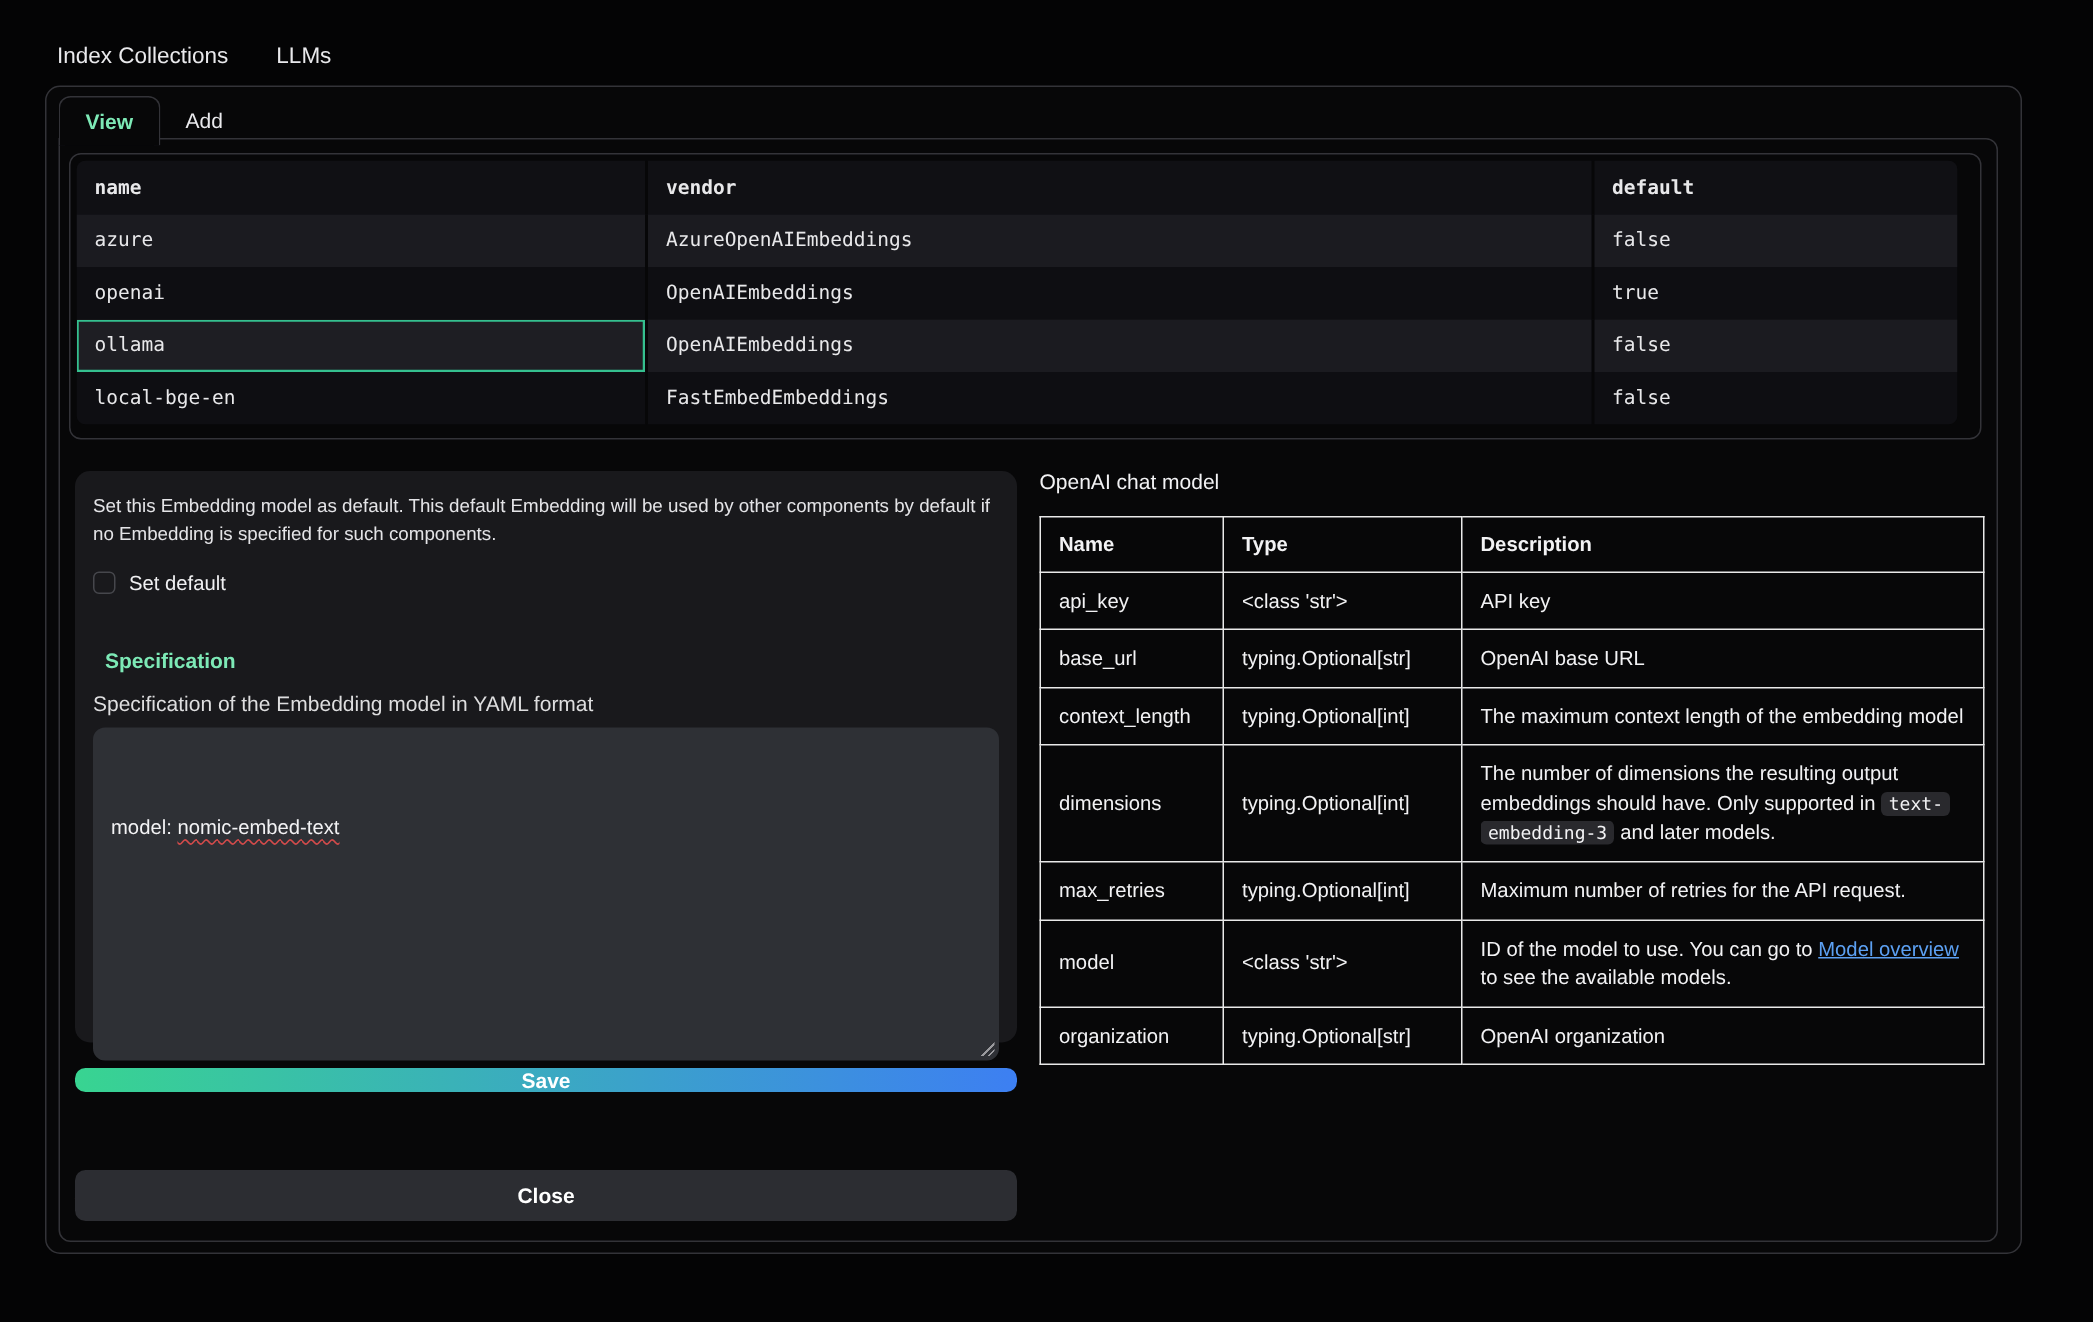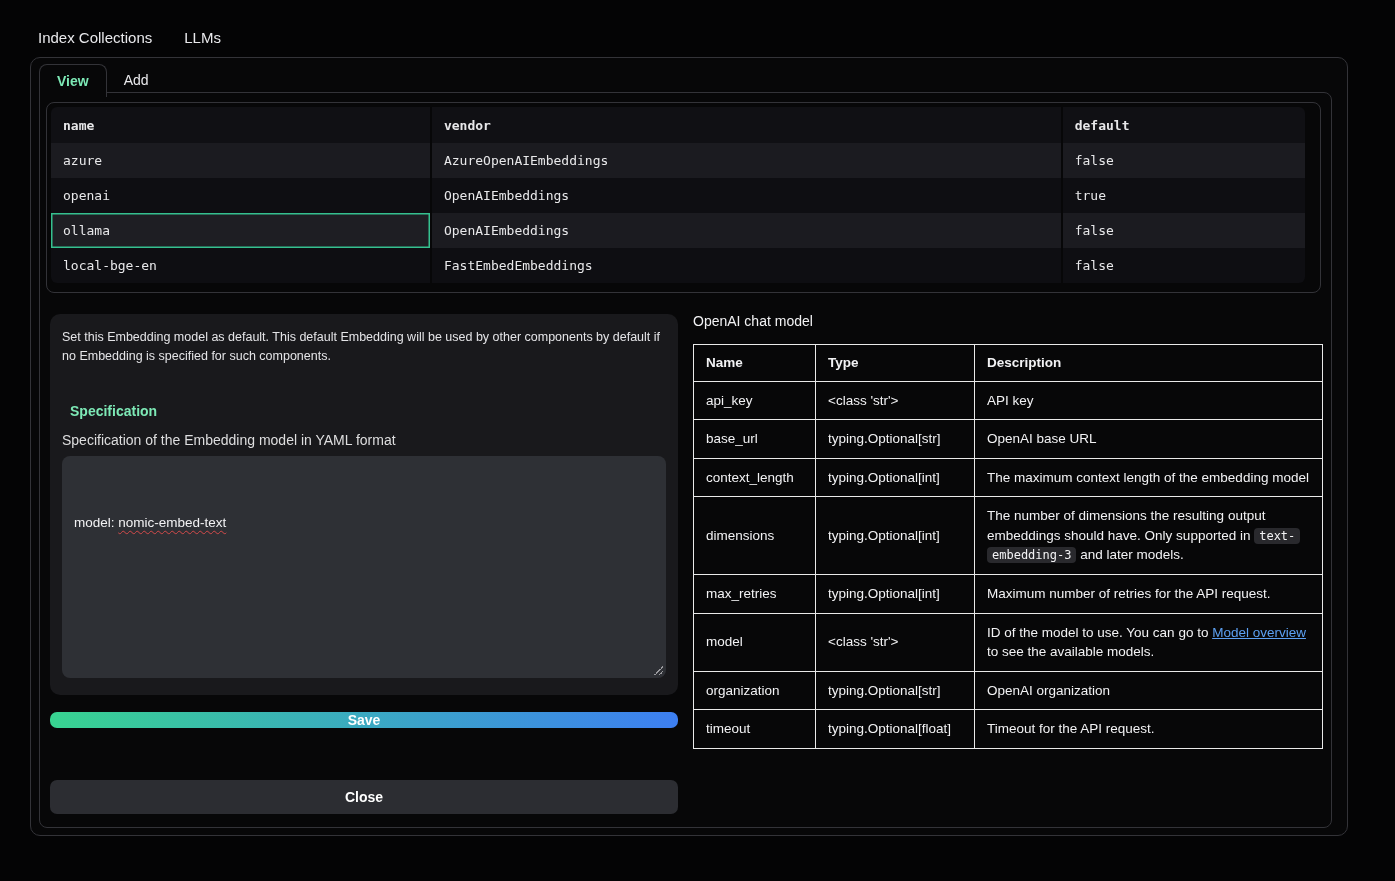--- a/index.html
+++ b/index.html
@@ -190,20 +190,24 @@
                 <td>FastEmbedEmbeddings</td>
                 <td>false</td>
               </tr>
             </tbody>
         </table>
       </div>
     </div>
 
     <div class="left-card">
       <div class="default-desc">Set this Embedding model as default. This default Embedding will be used by other components by default if no Embedding is specified for such components.</div>
+      <div class="checkbox-row">
+        <span class="checkbox"></span>
+        <span class="checkbox-label">Set default</span>
+      </div>
       <div class="spec-heading">Specification</div>
       <div class="spec-desc">Specification of the Embedding model in YAML format</div>
       <div class="yaml-box" id="yaml-box">
         <div><span>model: </span><span class="misspelled">nomic-embed-text</span></div><span class="resize-handle"></span>
       </div>
     </div>
 
     <div class="btn-row">
       <button class="btn btn-save">Save</button>
       <button class="btn btn-delete">Delete</button>
@@ -254,23 +258,18 @@
             <tr>
               <td>model</td>
               <td>&lt;class 'str'&gt;</td>
               <td><span>ID of the model to use. You can go to </span><a class="doc-link">Model overview</a><span> to see the available models.</span></td>
             </tr>
             <tr>
               <td>organization</td>
               <td>typing.Optional[str]</td>
               <td><span>OpenAI organization</span></td>
             </tr>
-            <tr>
-              <td>timeout</td>
-              <td>typing.Optional[float]</td>
-              <td><span>Timeout for the API request.</span></td>
-            </tr>
           </tbody>
       </table>
     </div>
 
   </div>
 </div>
 
 </body></html>

